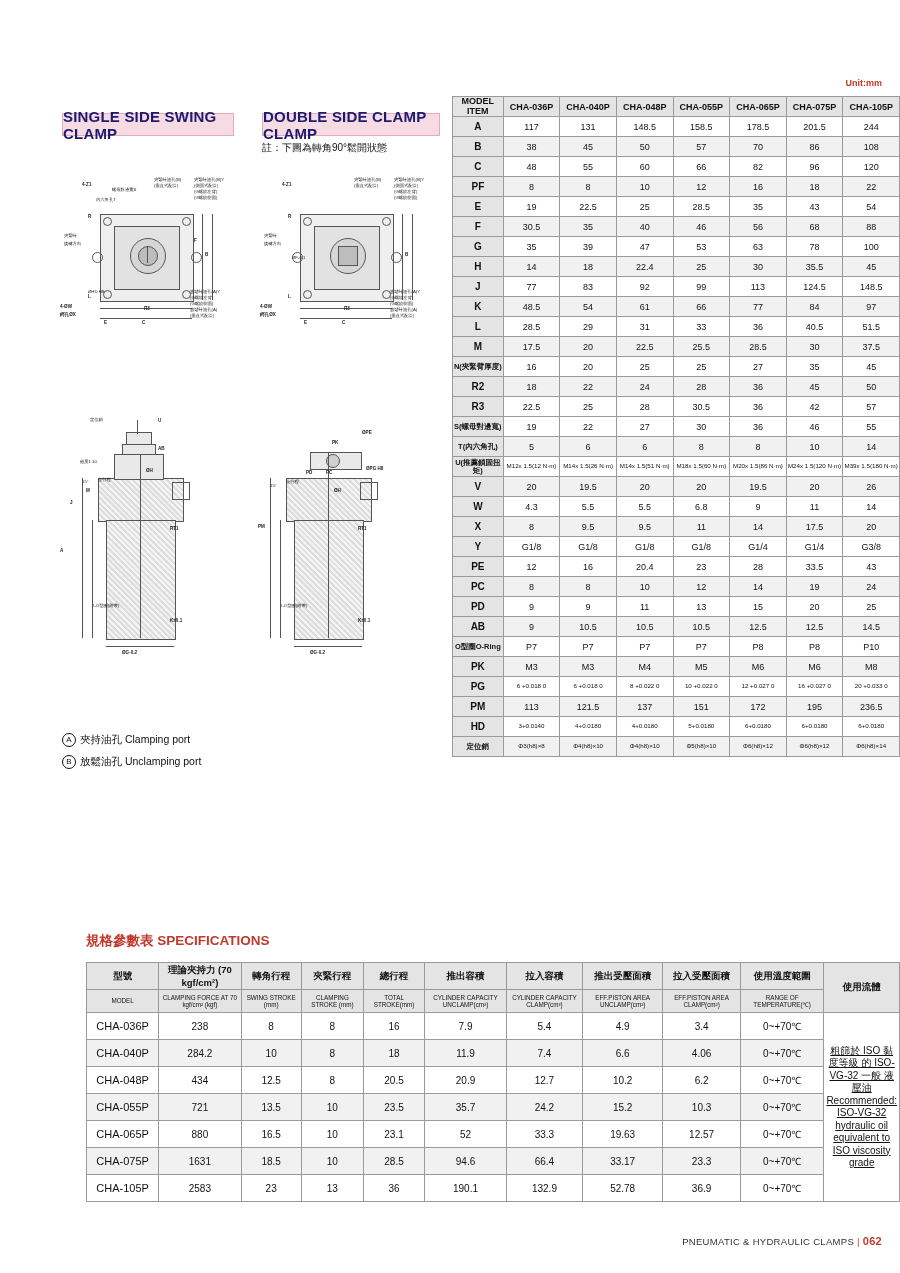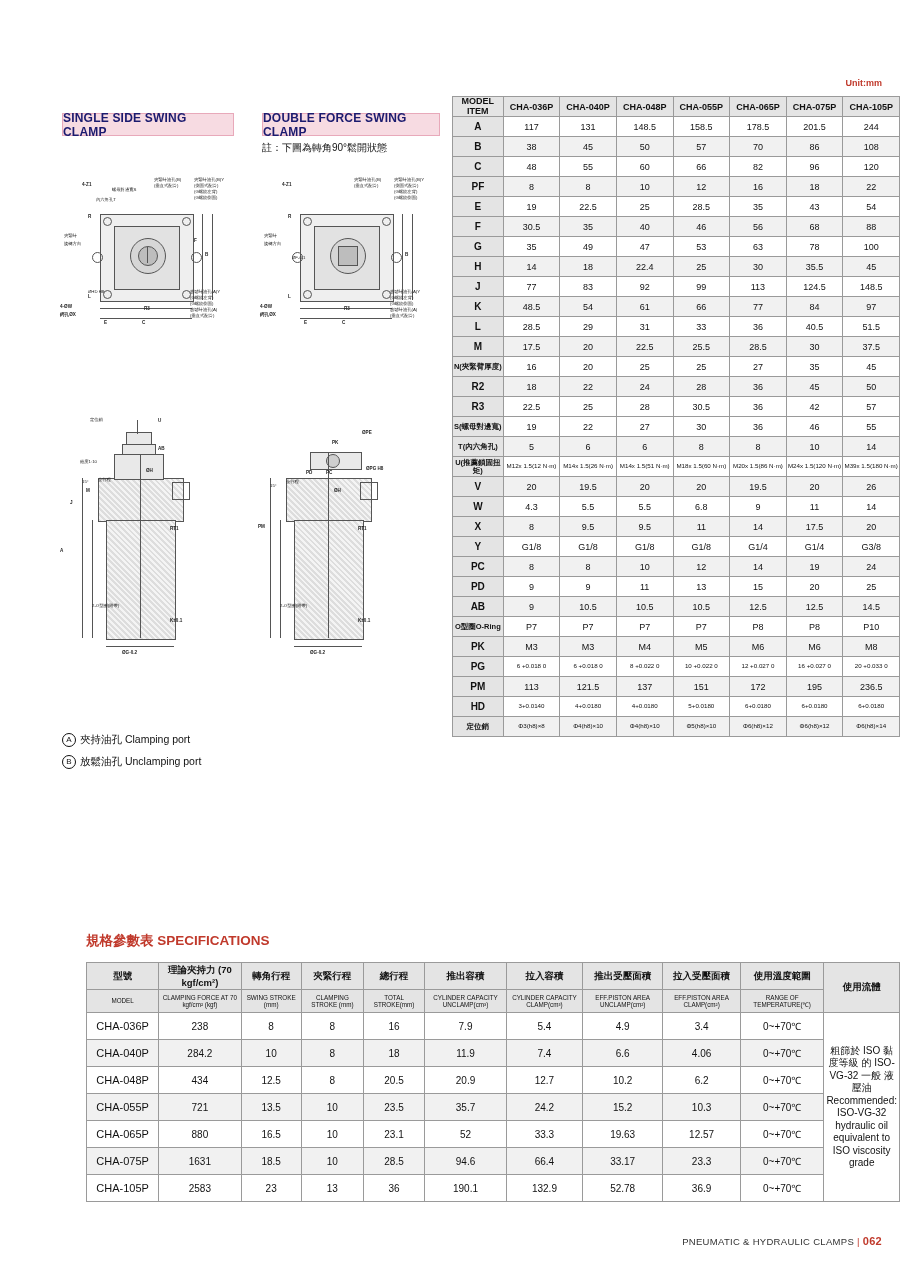--- a/index.html
+++ b/index.html
@@ -6,21 +6,21 @@
   body{
     width:900px;height:1273px;background:#ffffff;
     font-family:"Liberation Sans", sans-serif;
     color:#111;position:relative;overflow:hidden;
   }
   .unit{position:absolute;right:18px;top:78px;font-size:9px;color:#c0392b;font-weight:bold;}
 
   
   .hdr-box{
     position:absolute;background:#f7dbe2;border:1px solid #e8a9ba;
-    font-size:12px;font-weight:bold;color:#1b1b6f;letter-spacing:.2px;
+    font-size:15px;font-weight:bold;color:#1b1b6f;letter-spacing:.2px;
     display:flex;align-items:center;justify-content:center;
   }
   #hdr-single{left:62px;top:113px;width:170px;height:21px;}
   #hdr-double{left:262px;top:113px;width:176px;height:21px;}
   .note-cn{position:absolute;left:262px;top:141px;font-size:10px;color:#111;}
 
   
   .draw{position:absolute;}
   .dline{position:absolute;background:#555;}
   .dbox{position:absolute;border:1px solid #555;}
@@ -50,33 +50,33 @@
 
   
   .spec-title{position:absolute;left:86px;top:932px;font-size:13.5px;font-weight:bold;color:#c0392b;}
   #spectable{position:absolute;left:86px;top:962px;border-collapse:collapse;}
   #spectable td,#spectable th{border:1px solid #9a9a9a;text-align:center;color:#111;padding:1px 2px;}
   #spectable th{background:#e4e4e4;font-size:9.5px;font-weight:bold;height:22px;}
   #spectable th.sub{font-size:6.3px;font-weight:normal;height:20px;line-height:1.15;}
   #spectable td{font-size:10px;height:24px;background:#fff;}
   #spectable tr.alt td{background:#f1f1f1;}
   #spectable td.model{font-size:11px;}
-  .fluid-cell{font-size:5.6px;line-height:1.25;color:#222;padding:2px 3px;}
+  .fluid-cell{font-size:5.6px;line-height:1.25;color:#222;padding:2px 3px;text-decoration:underline;}
 
   .footer{position:absolute;right:18px;bottom:26px;font-size:9.5px;color:#333;letter-spacing:.3px;}
   .footer b{color:#c0392b;font-size:11px;}
   .footer .sep{color:#c0392b;}
 </style>
 </head>
 <body>
 
 <div class="unit">Unit:mm</div>
 
 <div class="hdr-box" id="hdr-single">SINGLE SIDE SWING CLAMP</div>
-<div class="hdr-box" id="hdr-double">DOUBLE FORCE SWING CLAMP</div>
+<div class="hdr-box" id="hdr-double">DOUBLE SIDE CLAMP CLAMP</div>
 <div class="note-cn">註：下圖為轉角90°鬆開狀態</div>
 
 <div class="draw" style="left:62px;top:186px;width:190px;height:150px;">
   <div class="dbox" style="left:38px;top:28px;width:92px;height:86px;background:#efefef;"></div>
   <div class="dbox" style="left:52px;top:40px;width:64px;height:62px;background:#e2e2e2;"></div>
   <div class="circ" style="left:68px;top:52px;width:34px;height:34px;background:#d6d6d6;"></div>
   <div class="circ" style="left:76px;top:60px;width:18px;height:18px;background:#bdbdbd;"></div>
   <div class="dline" style="left:85px;top:61px;width:1px;height:16px;"></div>
   <div class="circ" style="left:41px;top:31px;width:7px;height:7px;"></div>
   <div class="circ" style="left:120px;top:31px;width:7px;height:7px;"></div>
@@ -290,21 +290,21 @@
         <td class="val">35</td>
         <td class="val">40</td>
         <td class="val">46</td>
         <td class="val">56</td>
         <td class="val">68</td>
         <td class="val">88</td>
       </tr>
       <tr>
         <td class="lbl">G</td>
         <td class="val">35</td>
-        <td class="val">49</td>
+        <td class="val">39</td>
         <td class="val">47</td>
         <td class="val">53</td>
         <td class="val">63</td>
         <td class="val">78</td>
         <td class="val">100</td>
       </tr>
       <tr class="alt">
         <td class="lbl">H</td>
         <td class="val">14</td>
         <td class="val">18</td>
@@ -446,20 +446,30 @@
       </tr>
       <tr>
         <td class="lbl">Y</td>
         <td class="val">G1/8</td>
         <td class="val">G1/8</td>
         <td class="val">G1/8</td>
         <td class="val">G1/8</td>
         <td class="val">G1/4</td>
         <td class="val">G1/4</td>
         <td class="val">G3/8</td>
+      </tr>
+      <tr>
+        <td class="lbl">PE</td>
+        <td class="val">12</td>
+        <td class="val">16</td>
+        <td class="val">20.4</td>
+        <td class="val">23</td>
+        <td class="val">28</td>
+        <td class="val">33.5</td>
+        <td class="val">43</td>
       </tr>
       <tr class="alt">
         <td class="lbl">PC</td>
         <td class="val">8</td>
         <td class="val">8</td>
         <td class="val">10</td>
         <td class="val">12</td>
         <td class="val">14</td>
         <td class="val">19</td>
         <td class="val">24</td>

